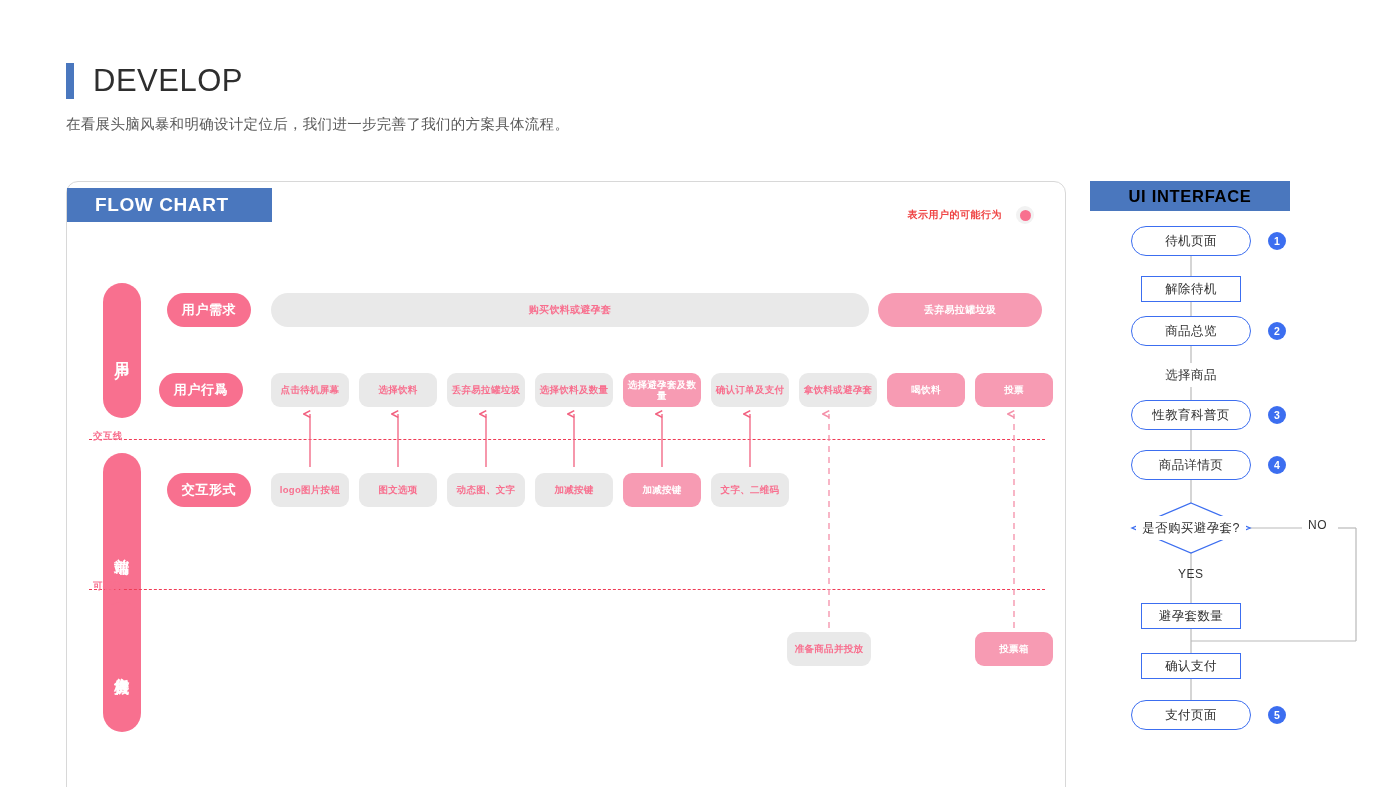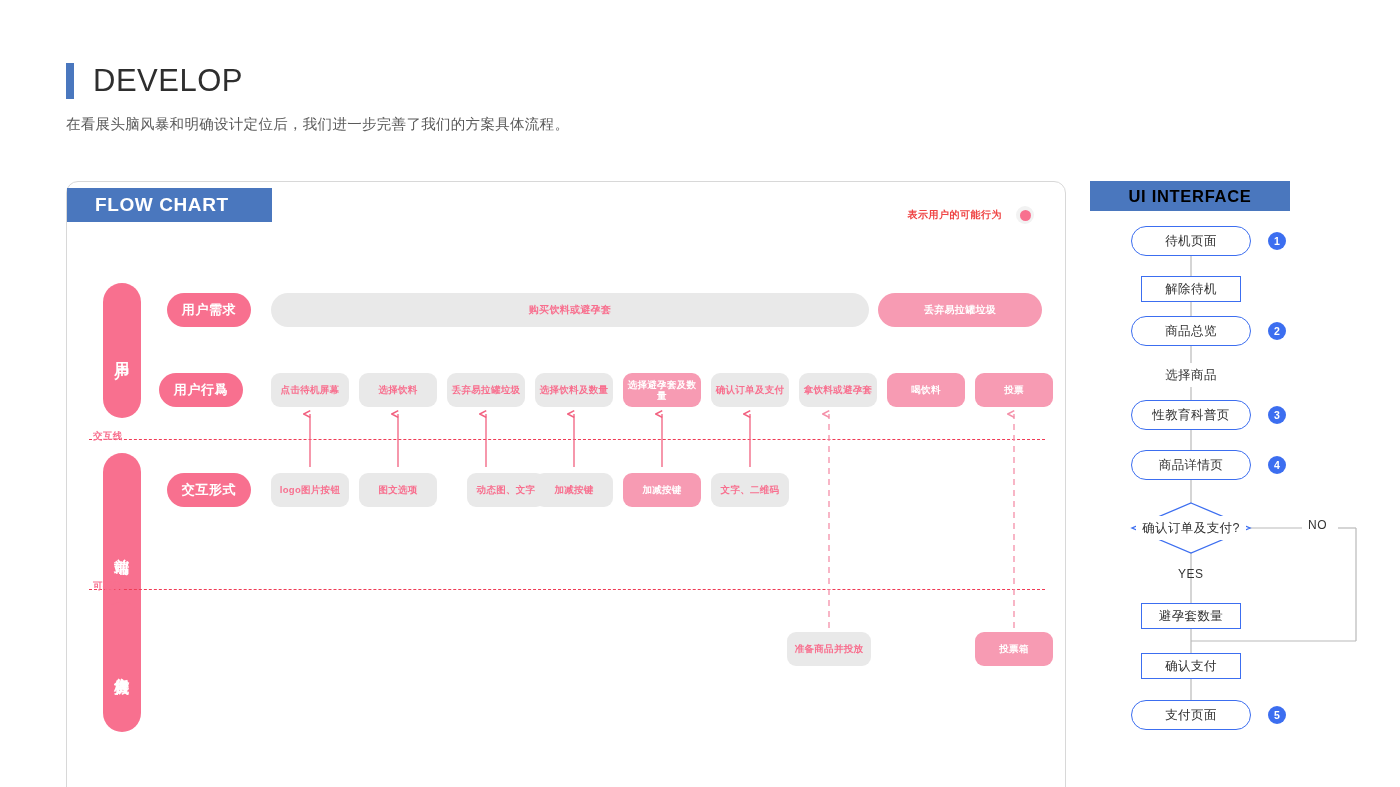--- a/index.html
+++ b/index.html
@@ -148,21 +148,21 @@
     <div class="chip pink" style="left:820px; top:191px; width:78px;">喝饮料</div>
     <div class="chip pink" style="left:908px; top:191px; width:78px;">投票</div>
 
     <div class="sep" style="top:257px;"></div>
     <div class="sep-label" style="left:26px; top:248px;">交互线</div>
     <div class="sep" style="top:407px;"></div>
     <div class="sep-label" style="left:26px; top:398px;">可视线</div>
 
     <div class="chip gray" style="left:204px; top:291px; width:78px;">logo图片按钮</div>
     <div class="chip gray" style="left:292px; top:291px; width:78px;">图文选项</div>
-    <div class="chip gray" style="left:400px; top:291px; width:78px;text-align:right;">动态图、文字</div>
+    <div class="chip gray" style="left:380px; top:291px; width:78px;text-align:right;">动态图、文字</div>
     <div class="chip gray" style="left:468px; top:291px; width:78px;">加减按键</div>
     <div class="chip pink" style="left:556px; top:291px; width:78px;">加减按键</div>
     <div class="chip gray" style="left:644px; top:291px; width:78px;">文字、二维码</div>
 
     <div class="chip gray" style="left:720px; top:450px; width:84px;">准备商品并投放</div>
     <div class="chip pink" style="left:908px; top:450px; width:78px;">投票箱</div>
 
     <svg class="conn" viewBox="0 0 1000 527">
       <defs>
         <marker id="ah" markerWidth="7" markerHeight="7" refX="3" refY="5.6" orient="auto">
@@ -223,21 +223,21 @@
     <div class="badge" style="left:178px; top:141px;">2</div>
 
     <div class="node plain" style="left:51px; top:182px; width:100px; height:24px;">选择商品</div>
 
     <div class="node round" style="left:41px; top:219px; width:120px; height:30px;">性教育科普页</div>
     <div class="badge" style="left:178px; top:225px;">3</div>
 
     <div class="node round" style="left:41px; top:269px; width:120px; height:30px;">商品详情页</div>
     <div class="badge" style="left:178px; top:275px;">4</div>
 
-    <div class="node plain" style="left:46px; top:335px; width:110px; height:24px; font-size:12.5px;">确认订单及支付?</div>
+    <div class="node plain" style="left:46px; top:335px; width:110px; height:24px; font-size:12.5px;">是否购买避孕套?</div>
 
     <div class="branch-label" style="left:88px; top:386px;">YES</div>
     <div class="branch-label" style="left:218px; top:337px;">NO</div>
 
     <div class="node rect" style="left:51px; top:422px; width:100px; height:26px;">避孕套数量</div>
 
     <div class="node rect" style="left:51px; top:472px; width:100px; height:26px;">确认支付</div>
 
     <div class="node round" style="left:41px; top:519px; width:120px; height:30px;">支付页面</div>
     <div class="badge" style="left:178px; top:525px;">5</div>

